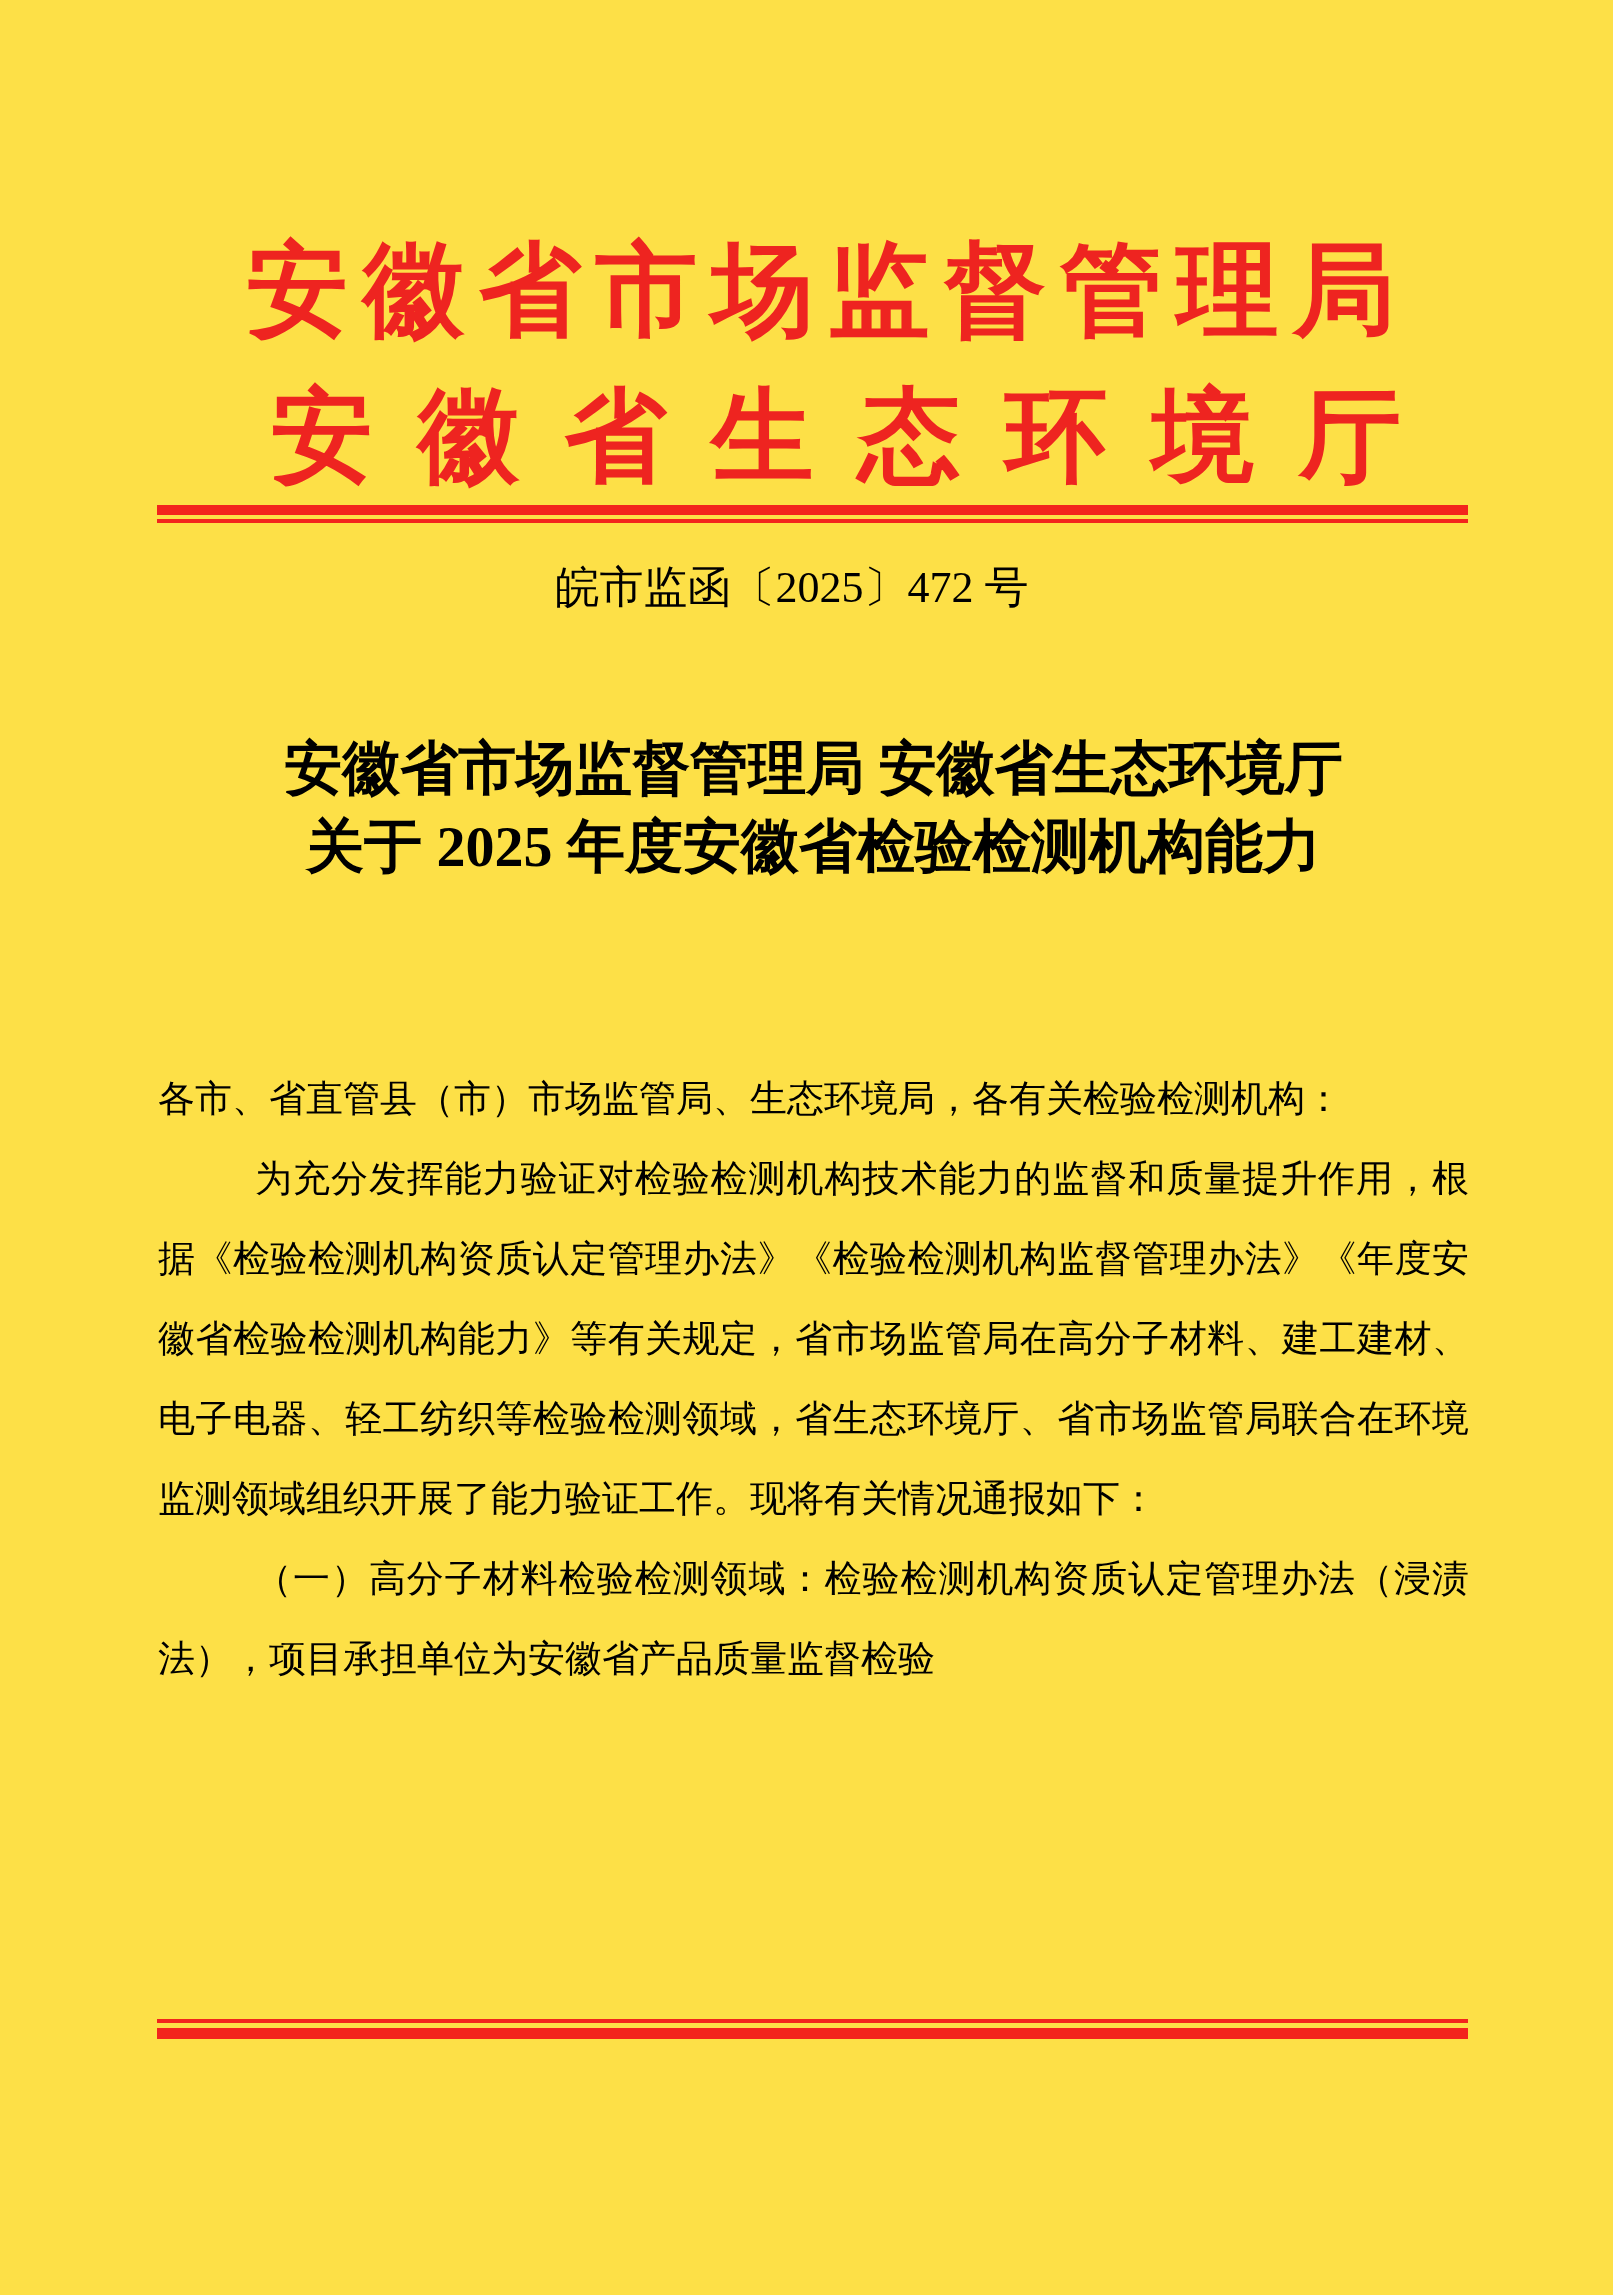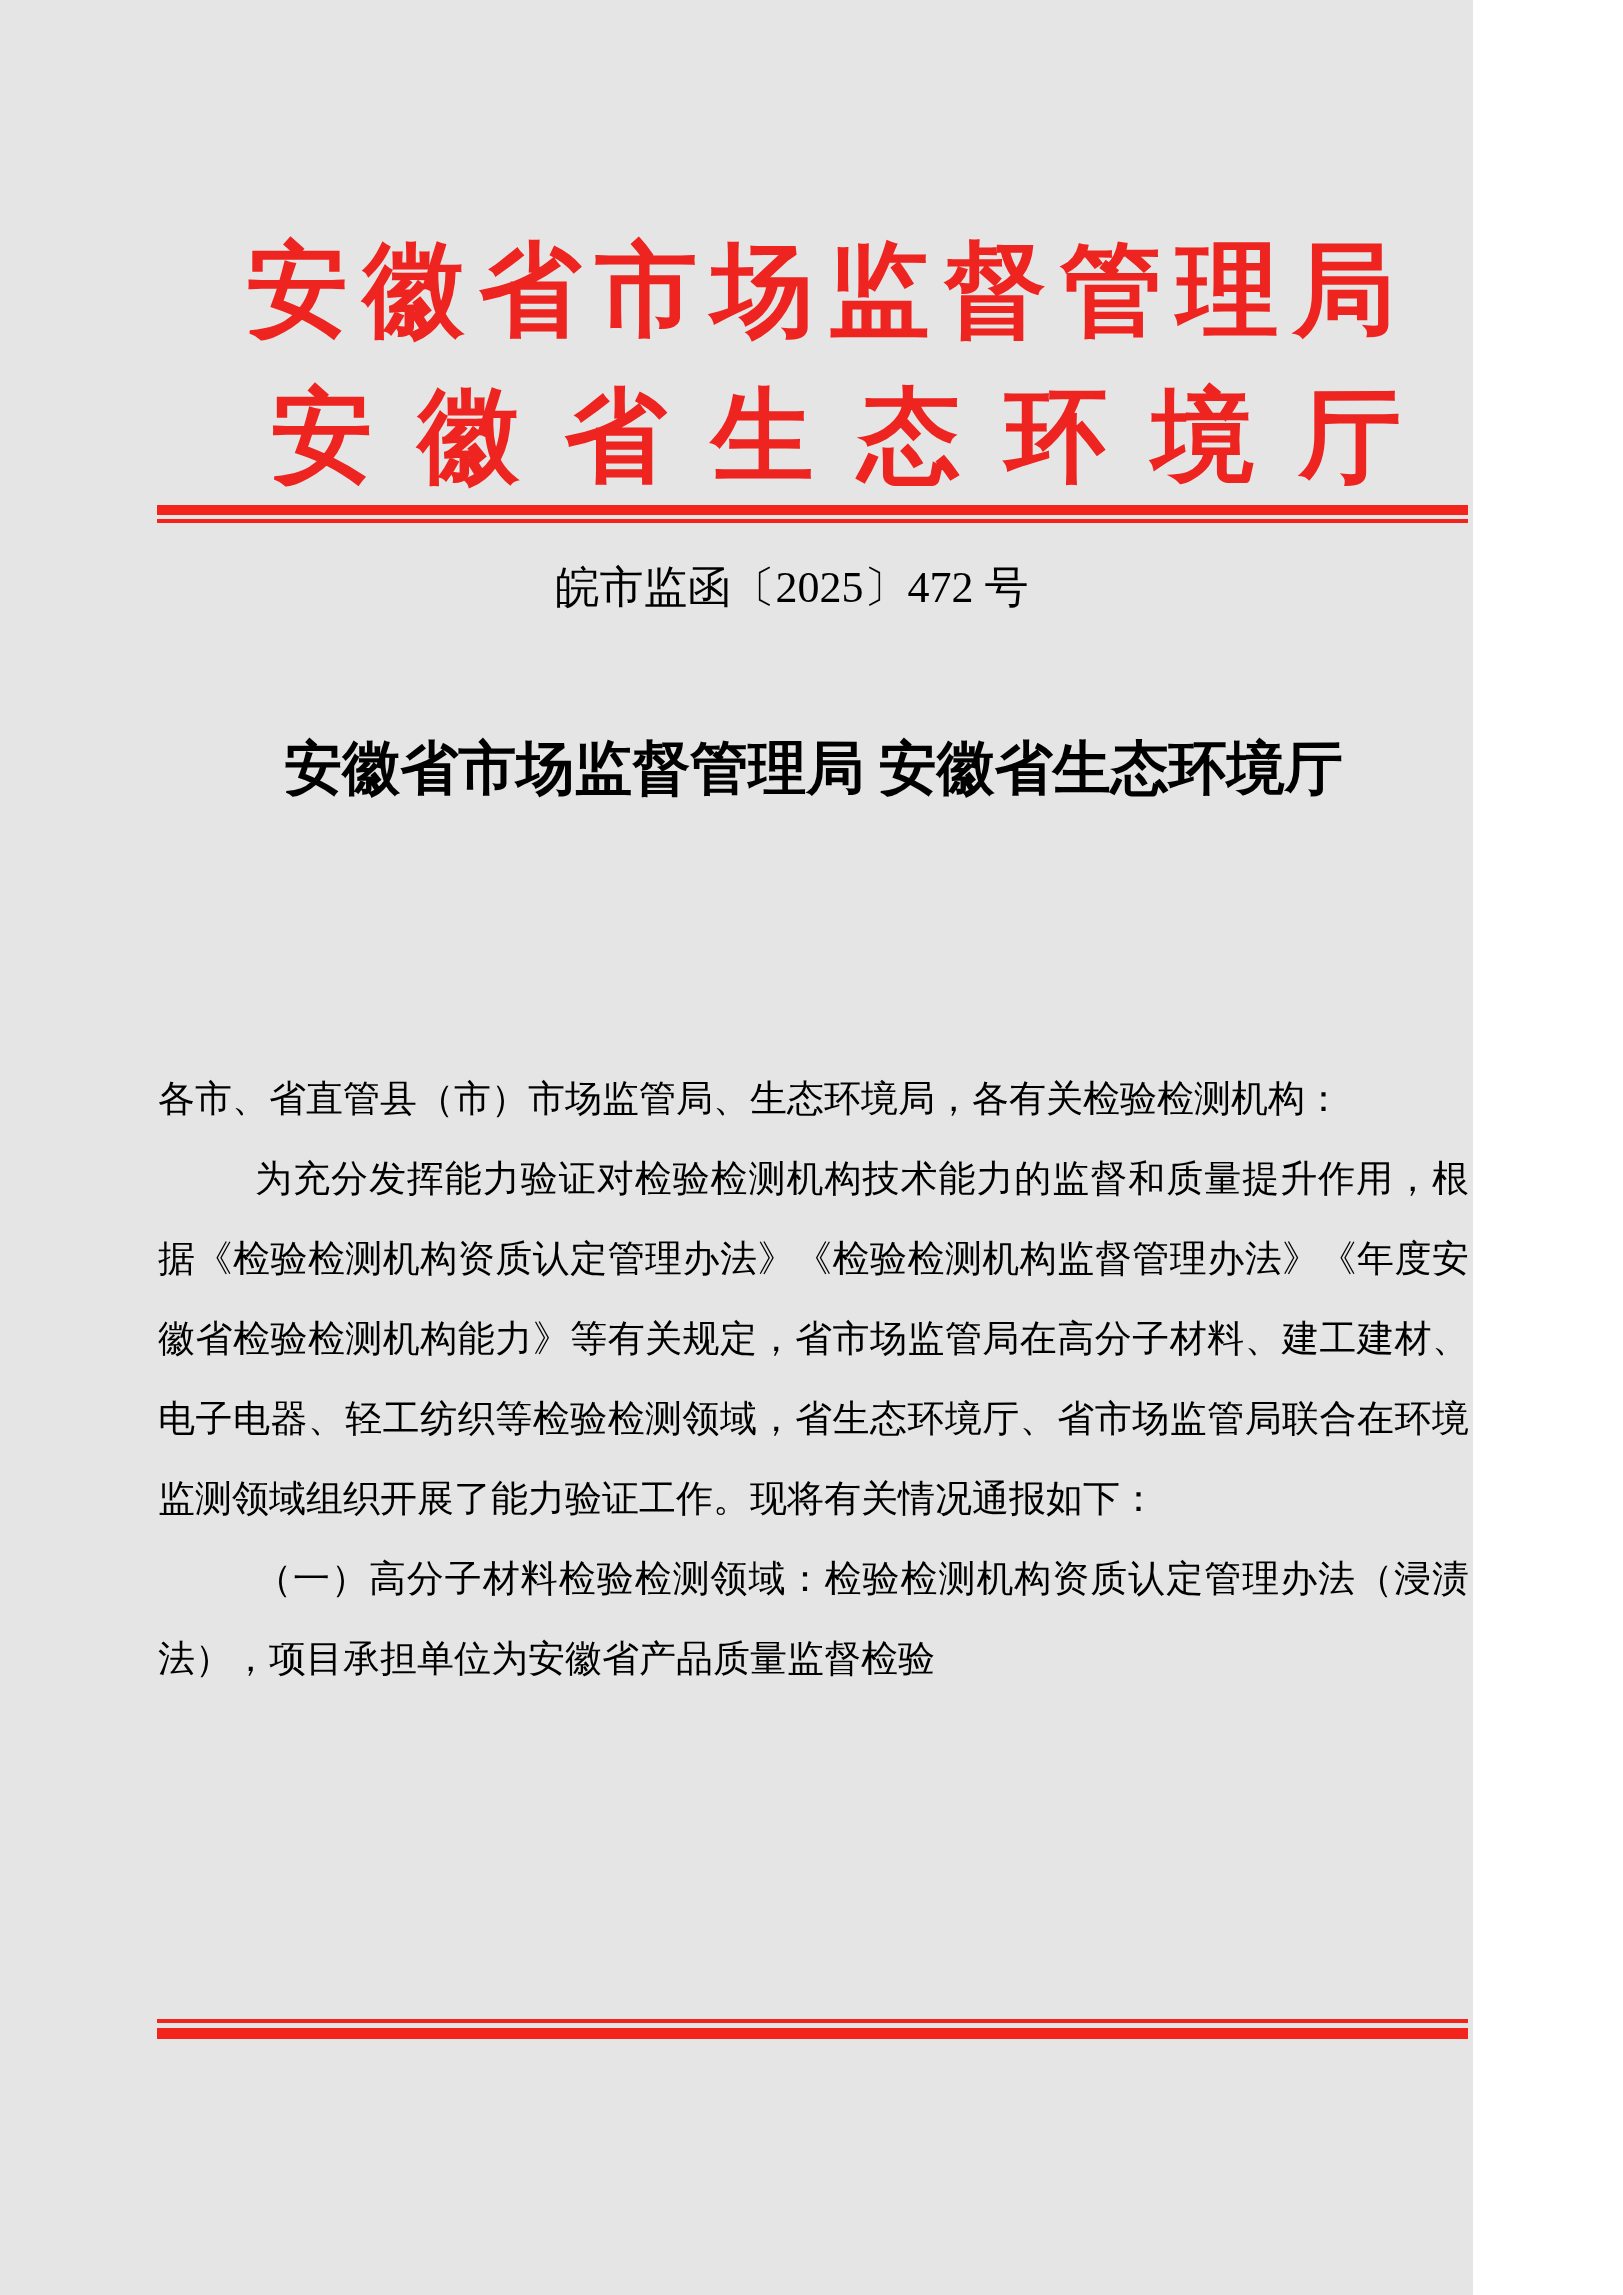--- a/index.html
+++ b/index.html
@@ -3,23 +3,23 @@
 <meta charset="utf-8">
 <style>
   :root{
     --header-red:#ee2420;
     --rule-red:#f3241c;
     --body-black:#000000;
   }
   html,body{margin:0;padding:0;background:#ffffff;}
   .page{
     position:relative;
-    width:1473px;
+    width:1613px;
     height:2295px;
-    background:#e5e5e5;
+    background:#fde047;
     overflow:hidden;
     font-family:"Liberation Serif","DejaVu Serif",serif;
     color:var(--body-black);
   }
   
   .red-header{
     position:absolute;
     left:158px;
     width:1311px;
     text-align:center;
@@ -103,20 +103,21 @@
   <div class="red-header agency-line-1">安徽省市场监督管理局</div>
   <div class="red-header agency-line-2">安徽省生态环境厅</div>
 
   <div class="rule rule-top-thick"></div>
   <div class="rule rule-top-thin"></div>
 
   <div class="doc-number">皖市监函〔2025〕472 号</div>
 
   <div class="doc-title">
     <div>安徽省市场监督管理局 安徽省生态环境厅</div>
+    <div>关于 2025 年度安徽省检验检测机构能力</div>
   </div>
 
   <div class="doc-body">
     <p>各市、省直管县（市）市场监管局、生态环境局，各有关检验检测机构：</p>
     <p class="indent">为充分发挥能力验证对检验检测机构技术能力的监督和质量提升作用，根据《检验检测机构资质认定管理办法》《检验检测机构监督管理办法》《年度安徽省检验检测机构能力》等有关规定，省市场监管局在高分子材料、建工建材、电子电器、轻工纺织等检验检测领域，省生态环境厅、省市场监管局联合在环境监测领域组织开展了能力验证工作。现将有关情况通报如下：</p>
     <p class="indent">（一）高分子材料检验检测领域：检验检测机构资质认定管理办法（浸渍法），项目承担单位为安徽省产品质量监督检验</p>
   </div>
 
   <div class="rule rule-bottom-thin"></div>
   <div class="rule rule-bottom-thick"></div>

